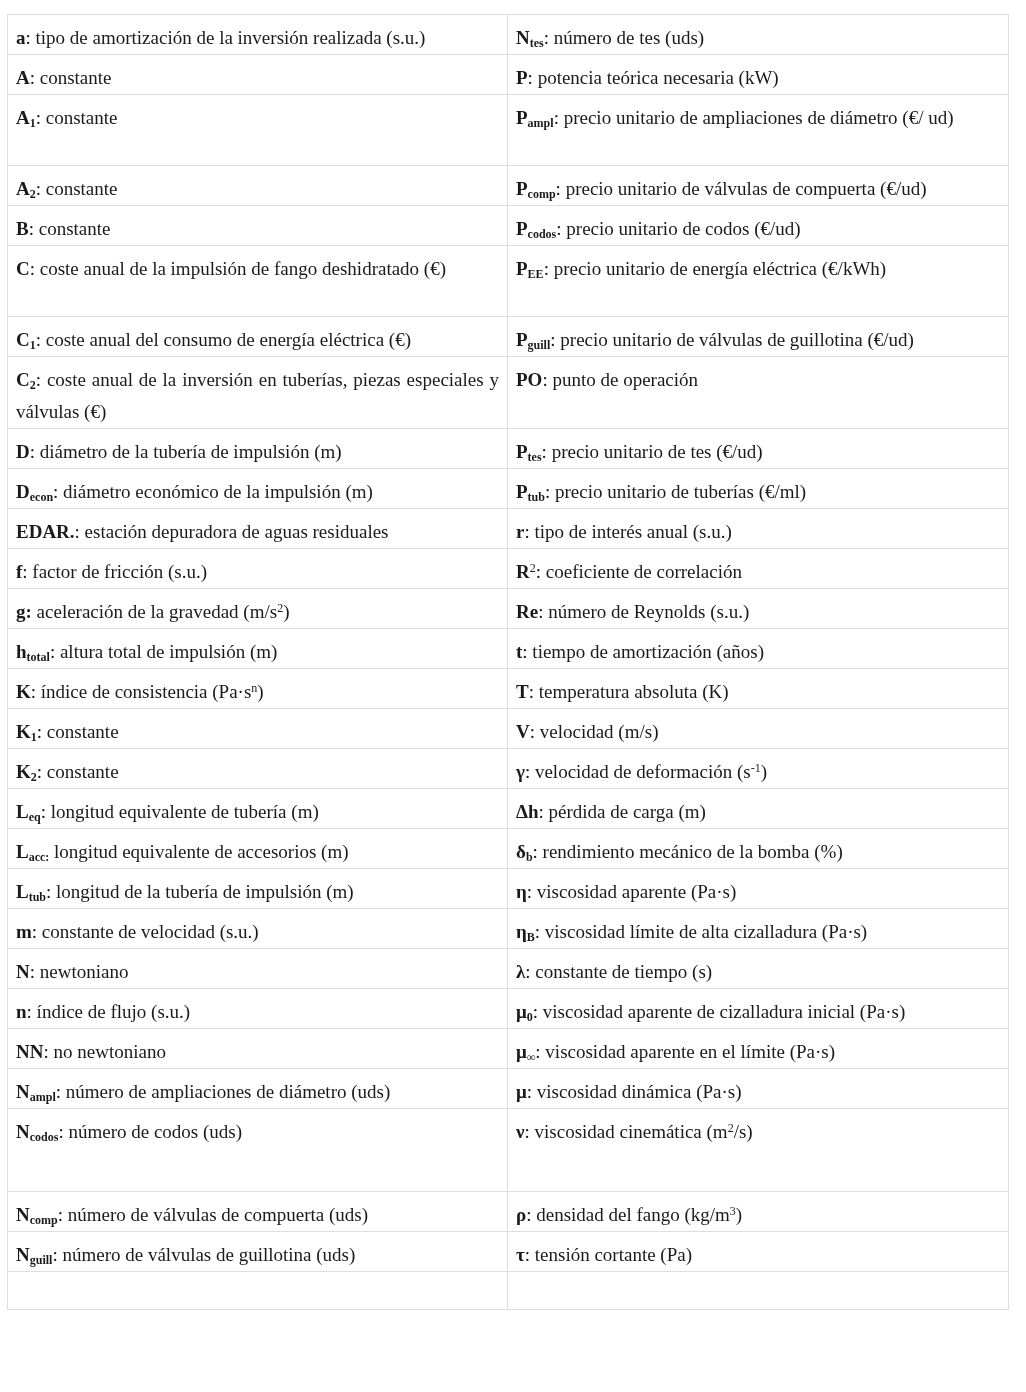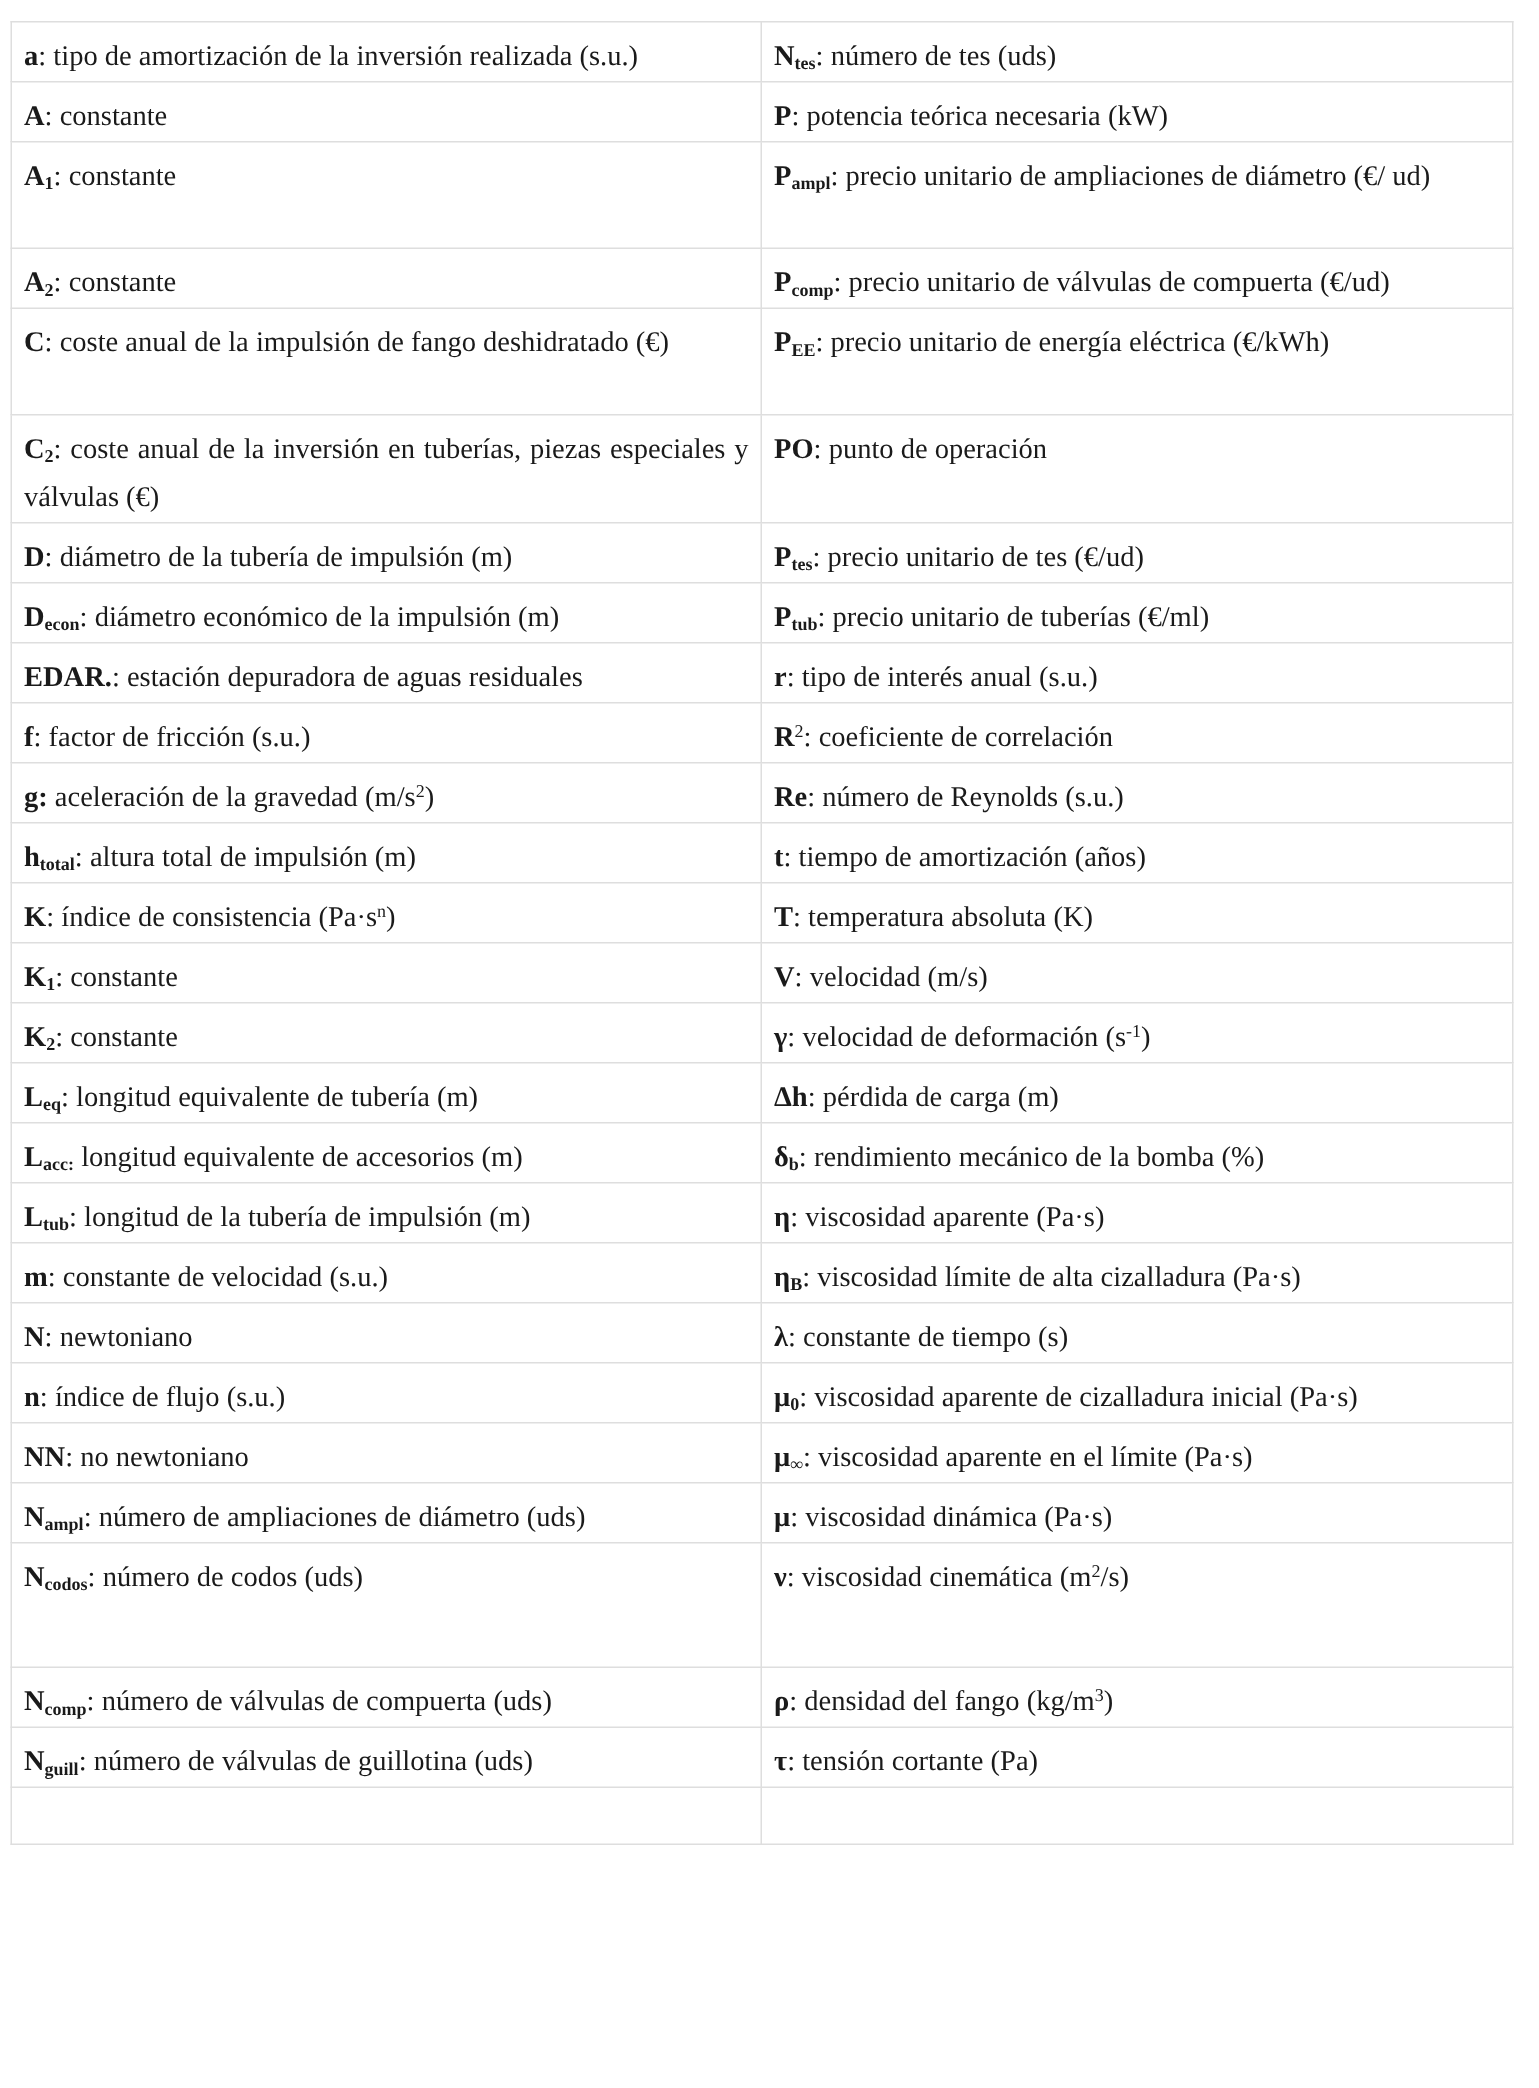--- a/index.html
+++ b/index.html
@@ -60,23 +60,31 @@
         <td><span class="sym">P</span><span class="def">: potencia teórica necesaria (kW)</span></td>
       </tr>
     <tr class="h2">
         <td><span class="sym">A</span><span class="sub">1</span><span class="def">: constante</span></td>
         <td><span class="sym">P</span><span class="sub">ampl</span><span class="def">: precio unitario de ampliaciones de diámetro (€/ ud)</span></td>
       </tr>
     <tr>
         <td><span class="sym">A</span><span class="sub">2</span><span class="def">: constante</span></td>
         <td><span class="sym">P</span><span class="sub">comp</span><span class="def">: precio unitario de válvulas de compuerta (€/ud)</span></td>
       </tr>
+    <tr>
+        <td><span class="sym">B</span><span class="def">: constante</span></td>
+        <td><span class="sym">P</span><span class="sub">codos</span><span class="def">: precio unitario de codos (€/ud)</span></td>
+      </tr>
     <tr class="h2">
         <td><span class="sym">C</span><span class="def">: coste anual de la impulsión de fango deshidratado (€)</span></td>
         <td><span class="sym">P</span><span class="sub">EE</span><span class="def">: precio unitario de energía eléctrica (€/kWh)</span></td>
+      </tr>
+    <tr>
+        <td><span class="sym">C</span><span class="sub">1</span><span class="def">: coste anual del consumo de energía eléctrica (€)</span></td>
+        <td><span class="sym">P</span><span class="sub">guill</span><span class="def">: precio unitario de válvulas de guillotina (€/ud)</span></td>
       </tr>
     <tr class="h2">
         <td><span class="sym">C</span><span class="sub">2</span><span class="def">: coste anual de la inversión en tuberías, piezas especiales y válvulas (€)</span></td>
         <td><span class="sym">PO</span><span class="def">: punto de operación</span></td>
       </tr>
     <tr>
         <td><span class="sym">D</span><span class="def">: diámetro de la tubería de impulsión (m)</span></td>
         <td><span class="sym">P</span><span class="sub">tes</span><span class="def">: precio unitario de tes (€/ud)</span></td>
       </tr>
     <tr>

